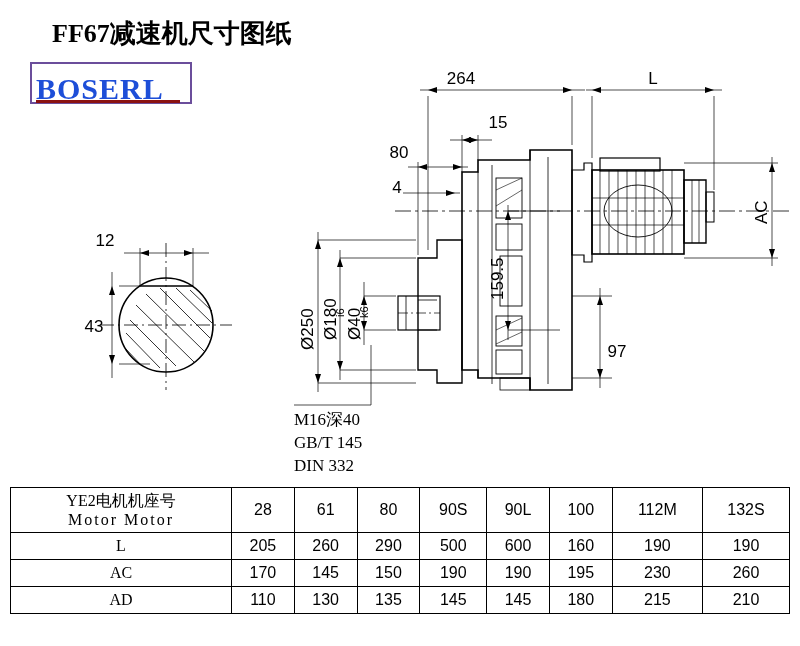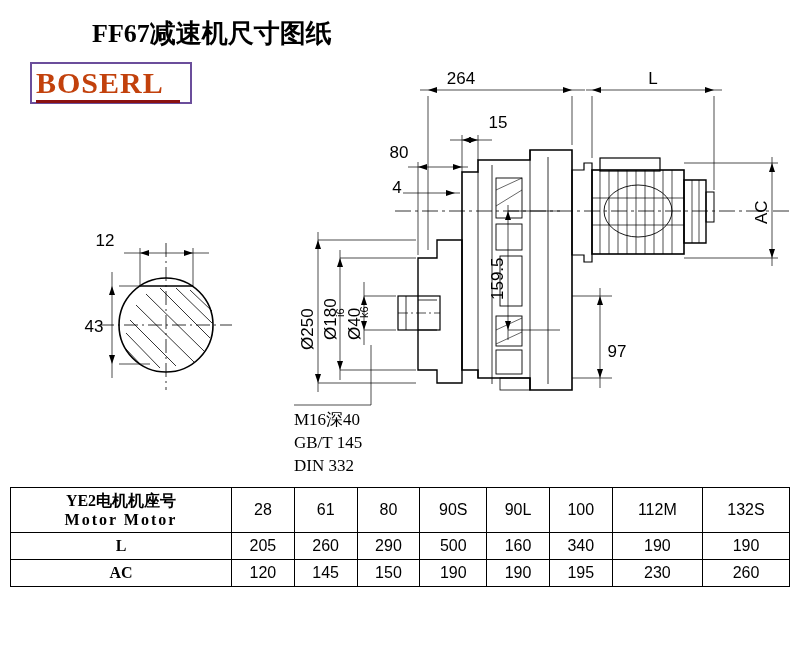--- a/index.html
+++ b/index.html
@@ -18,40 +18,39 @@
 
   .title {
     position: absolute;
     left: 52px;
     top: 16px;
     font-family: "Liberation Serif", serif;
     font-weight: bold;
     font-size: 26px;
     letter-spacing: 0px;
     white-space: nowrap;
-    margin-left: 40px;
   }
 
   .logo-box {
     position: absolute;
     left: 30px;
     top: 62px;
     width: 162px;
     height: 42px;
     border: 2px solid #6b4e9b;
     box-sizing: border-box;
   }
   .logo-text {
     position: absolute;
     left: 36px;
-    top: 66px;
+    top: 72px;
     font-family: "Liberation Serif", serif;
     font-weight: bold;
     font-size: 30px;
-    color: #c2410c;
+    color: #1d4ed8;
     letter-spacing: 1px;
     line-height: 34px;
   }
   .logo-underline {
     position: absolute;
     left: 36px;
     top: 100px;
     width: 144px;
     height: 3px;
     background: #8a1111;
@@ -76,21 +75,20 @@
   }
   .tbl td {
     border: 1px solid #000;
     text-align: center;
     height: 26px;
     padding: 0;
   }
   .tbl td.rowhead {
     width: 220px;
     font-family: "Liberation Serif", serif;
-    font-weight: bold;
   }
   .tbl td.hdr2 {
     line-height: 19px;
     padding: 3px 0;
     font-size: 16px;
   }
   .cn { font-family: "Liberation Serif", serif; }
   .spaced { letter-spacing: 2px; }
 </style>
 </head>
@@ -309,30 +307,41 @@
       <td>100</td>
       <td>112M</td>
       <td>132S</td>
     </tr>
     <tr>
       <td class="rowhead">L</td>
       <td>205</td>
       <td>260</td>
       <td>290</td>
       <td>500</td>
+      <td>600</td>
       <td>160</td>
-      <td>340</td>
       <td>190</td>
       <td>190</td>
     </tr>
     <tr>
       <td class="rowhead">AC</td>
-      <td>120</td>
+      <td>170</td>
       <td>145</td>
       <td>150</td>
       <td>190</td>
       <td>190</td>
       <td>195</td>
       <td>230</td>
       <td>260</td>
     </tr>
+    <tr>
+      <td class="rowhead">AD</td>
+      <td>110</td>
+      <td>130</td>
+      <td>135</td>
+      <td>145</td>
+      <td>145</td>
+      <td>180</td>
+      <td>215</td>
+      <td>210</td>
+    </tr>
   </tbody>
 </table>
 
 </body></html>

